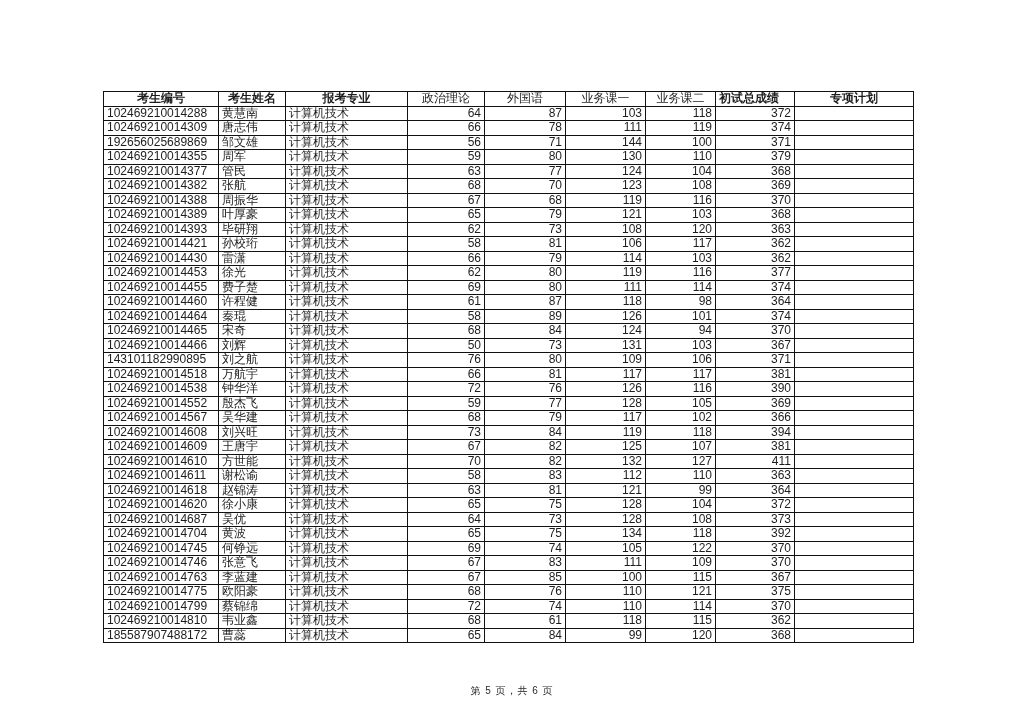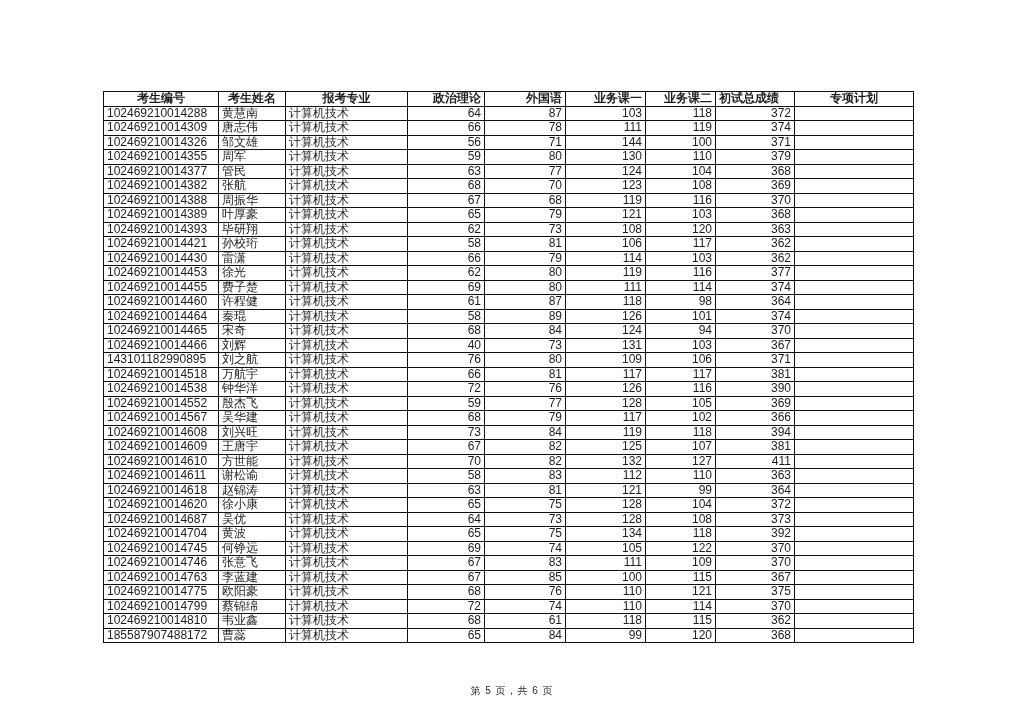--- a/index.html
+++ b/index.html
@@ -44,22 +44,22 @@
     font-size: 12px;
     white-space: nowrap;
     overflow: hidden;
   }
   table.score-table th {
     font-weight: bold;
     text-align: center;
   }
   
   table.score-table th:nth-child(n+4):nth-child(-n+7) {
-    font-weight: bold;
-    text-align: right;
+    font-weight: normal;
+    text-align: center;
   }
   
   table.score-table th:nth-child(8) { text-align: left; }
 
   table.score-table td { text-align: right; }
   table.score-table td:nth-child(-n+3) { text-align: left; }
   table.score-table td:nth-child(9) { text-align: left; }
 
   .footer {
     position: absolute;
@@ -119,21 +119,21 @@
           <td>唐志伟</td>
           <td>计算机技术</td>
           <td>66</td>
           <td>78</td>
           <td>111</td>
           <td>119</td>
           <td>374</td>
           <td></td>
         </tr>
         <tr>
-          <td>102469210014326</td>
+          <td>192656025689869</td>
           <td>邹文雄</td>
           <td>计算机技术</td>
           <td>56</td>
           <td>71</td>
           <td>144</td>
           <td>100</td>
           <td>371</td>
           <td></td>
         </tr>
         <tr>
@@ -276,21 +276,21 @@
           <td>84</td>
           <td>124</td>
           <td>94</td>
           <td>370</td>
           <td></td>
         </tr>
         <tr>
           <td>102469210014466</td>
           <td>刘辉</td>
           <td>计算机技术</td>
-          <td>40</td>
+          <td>50</td>
           <td>73</td>
           <td>131</td>
           <td>103</td>
           <td>367</td>
           <td></td>
         </tr>
         <tr>
           <td>143101182990895</td>
           <td>刘之航</td>
           <td>计算机技术</td>

